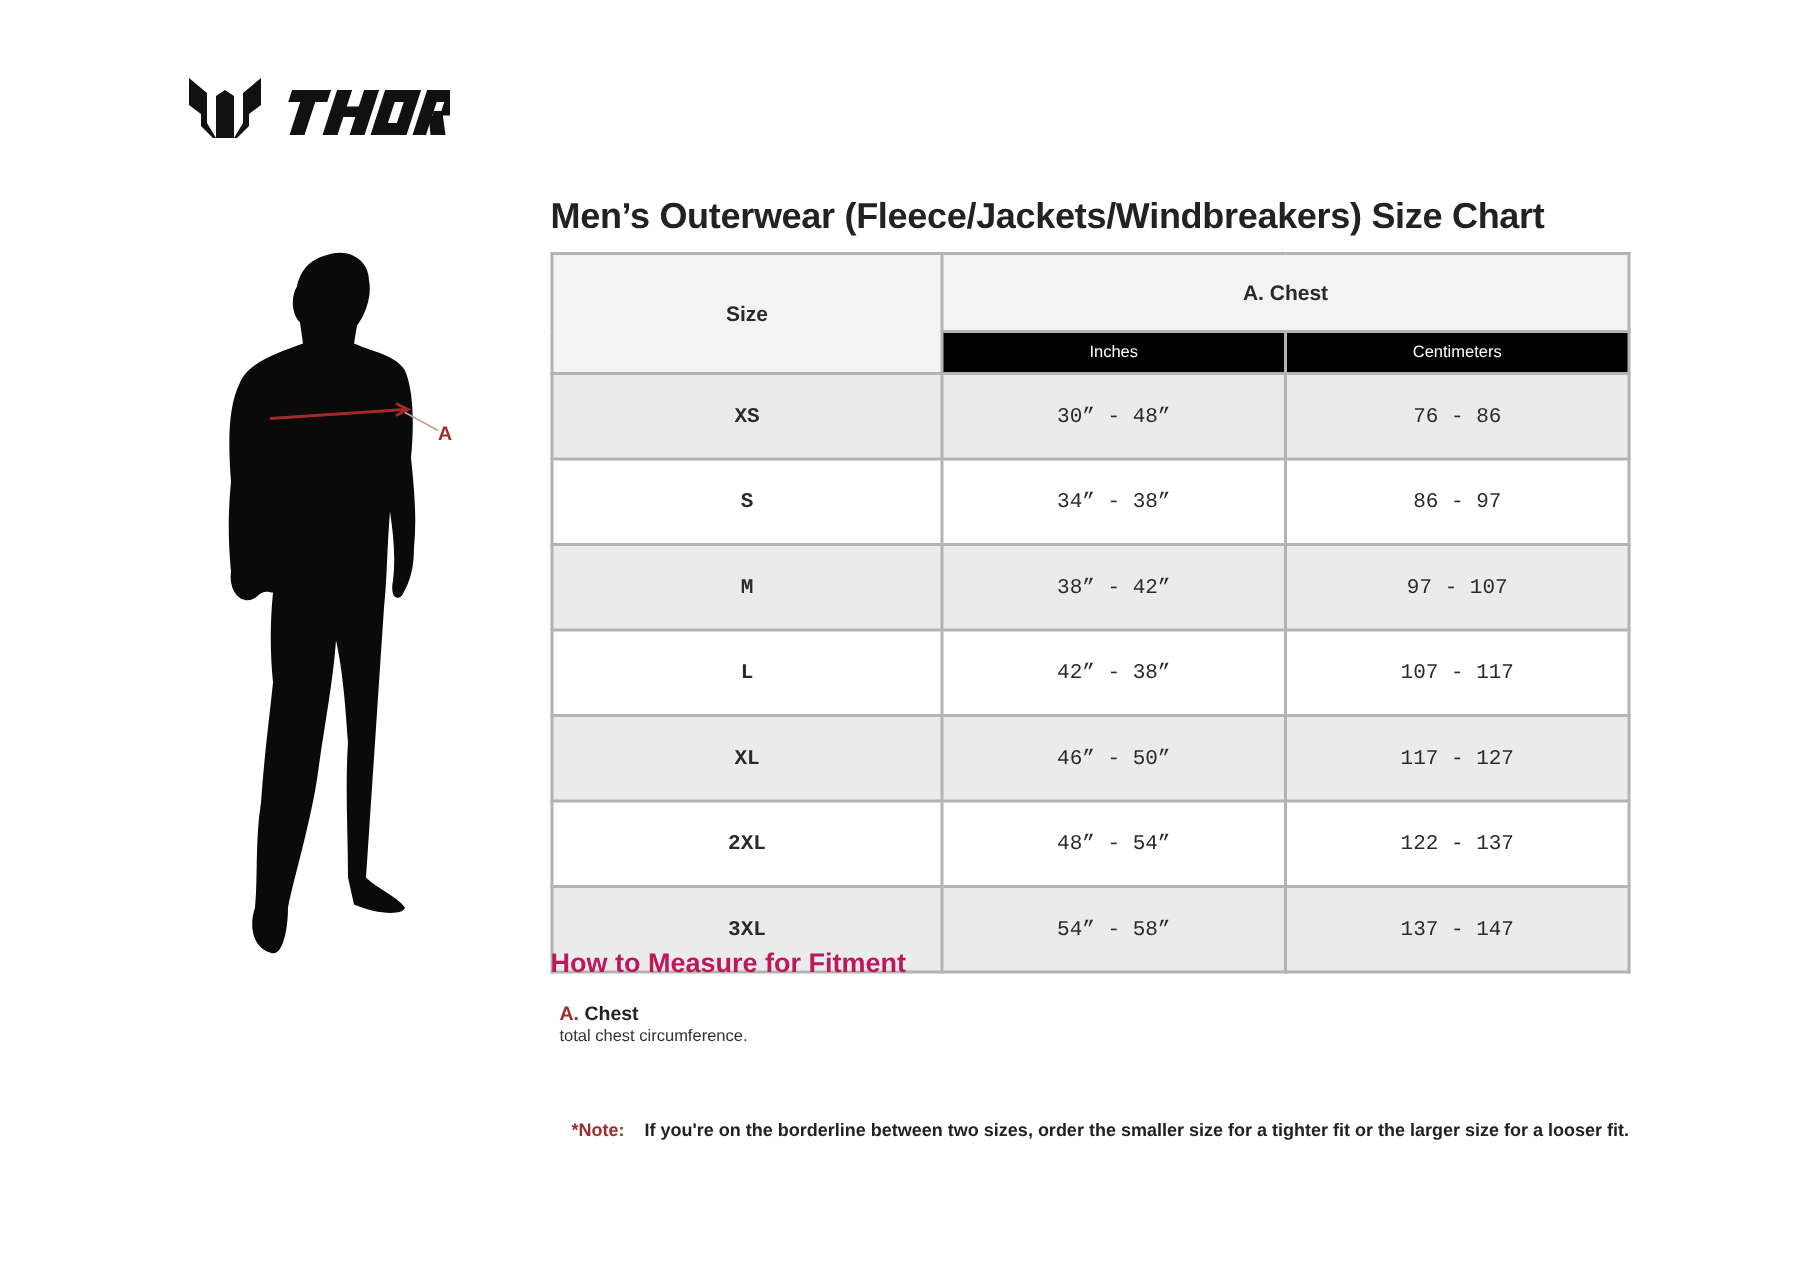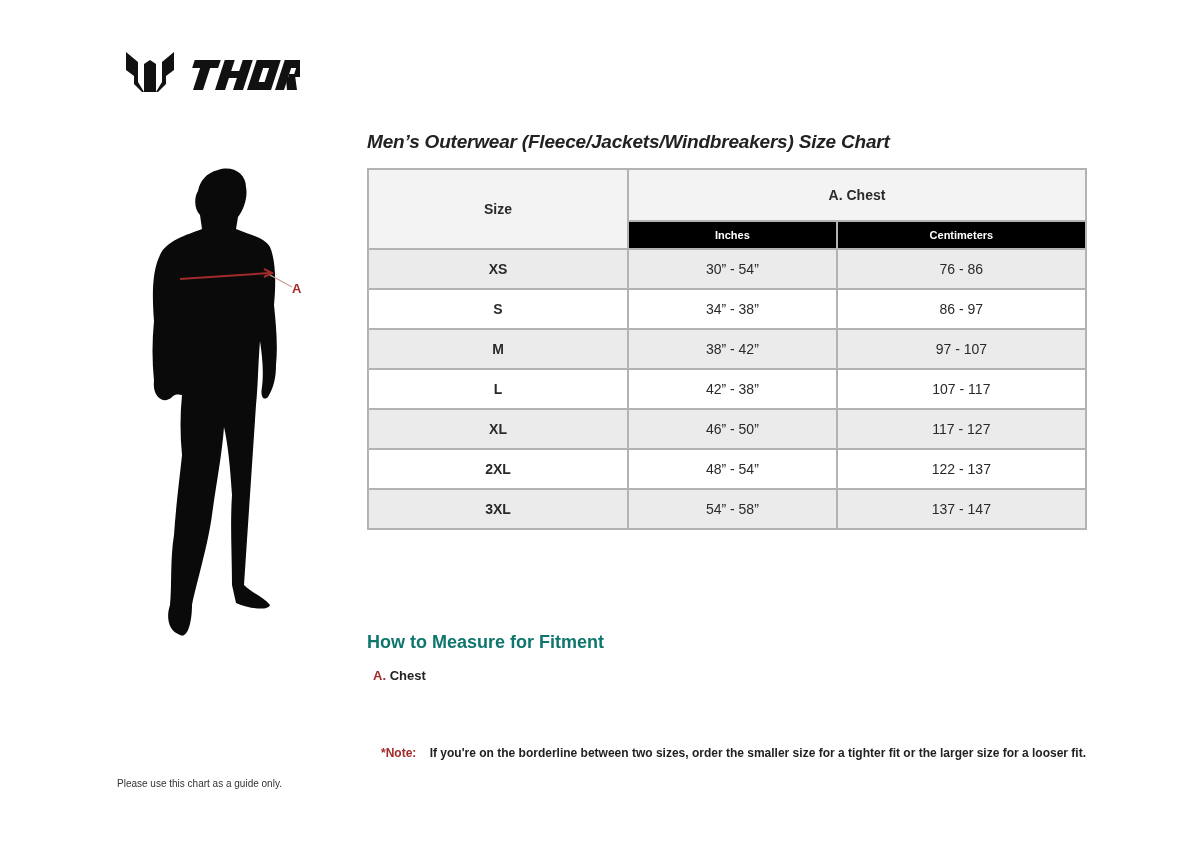--- a/index.html
+++ b/index.html
@@ -6,47 +6,46 @@
   html, body { width: 1200px; height: 850px; background: #ffffff; overflow: hidden; }
   body { position: relative; font-family: "Liberation Sans", "DejaVu Sans", sans-serif; color: #222222; }
 
   .logo { position: absolute; left: 124px; top: 50px; width: 176px; height: 44px; }
   .logo svg { display: block; }
 
   .figure { position: absolute; left: 140px; top: 165px; width: 170px; height: 480px; }
 
   .chart-title {
     position: absolute; left: 367px; top: 131px;
-    font-size: 19px; font-weight: bold; color: #222222; letter-spacing: -0.2px;
+    font-size: 24px; font-weight: bold; color: #222222; letter-spacing: -0.2px;
     font-family: "Liberation Sans Narrow", "Liberation Sans", sans-serif;
-    font-style: italic;
   }
 
   table.size-table {
     position: absolute; left: 367px; top: 168px;
     width: 720px; border-collapse: collapse;
     font-size: 14px; color: #2a2a2a;
   }
   table.size-table td, table.size-table th {
     border: 2px solid #b3b3b3; text-align: center; vertical-align: middle;
   }
   th.size-head { width: 260px; height: 73px; background: #f3f3f3; font-weight: bold; font-size: 14px; }
   th.chest-head { height: 52px; background: #f3f3f3; font-weight: bold; font-size: 14px; }
   th.sub-head {
-    height: 28px; background: #000000; color: #ffffff; font-size: 11px; font-weight: bold;
+    height: 28px; background: #000000; color: #ffffff; font-size: 11px; font-weight: normal;
     border-color: #b3b3b3; border-left: 2px solid #b3b3b3;
   }
-  tr.data-row td { height: 40px; }
+  tr.data-row td { height: 57px; font-family: Liberation Mono, monospace; }
   tr.data-row:nth-child(odd) td { background: #ebebeb; }
   tr.data-row:nth-child(even) td { background: #ffffff; }
   td.size-cell { font-weight: bold; }
 
   .measure-title {
     position: absolute; left: 367px; top: 632px;
-    font-size: 18px; font-weight: bold; color: #0f766e; text-align: right;
+    font-size: 18px; font-weight: bold; color: #be185d; text-align: right;
   }
   .measure-item { position: absolute; left: 373px; top: 668px; width: 360px; }
   .measure-item .label { font-size: 13px; font-weight: bold; color: #222; }
   .measure-item .label .letter { color: #a12b2b; }
   .measure-item .desc { font-size: 11px; line-height: 15px; color: #333; margin-top: 1px; }
 
   .note { position: absolute; left: 381px; top: 746px; font-size: 12px; font-weight: bold; color: #222; white-space: nowrap; }
   .note .note-label { color: #a12b2b; margin-right: 10px; }
 
   .disclaimer { position: absolute; left: 117px; top: 777px; font-size: 10px; line-height: 14px; color: #333; }
@@ -98,21 +97,21 @@
       <th class="chest-head" colspan="2">A. Chest</th>
     </tr>
     <tr>
       <th class="sub-head">Inches</th>
       <th class="sub-head">Centimeters</th>
     </tr>
   </thead>
   <tbody>
     <tr class="data-row">
       <td class="size-cell">XS</td>
-      <td>30” - 54”</td>
+      <td>30” - 48”</td>
       <td>76 - 86</td>
     </tr>
     <tr class="data-row">
       <td class="size-cell">S</td>
       <td>34” - 38”</td>
       <td>86 - 97</td>
     </tr>
     <tr class="data-row">
       <td class="size-cell">M</td>
       <td>38” - 42”</td>
@@ -142,23 +141,23 @@
 </table>
 
 <div class="measure-title">How to Measure for Fitment</div>
 
 <div class="measure-item">
   <div class="label">
     <span class="letter">A.</span>
     <span>Chest</span>
   </div>
   <div class="desc">
+    <div>total chest circumference.</div>
   </div>
 </div>
 
 <div class="note">
   <span class="note-label">*Note:</span>
   <span>If you're on the borderline between two sizes, order the smaller size for a tighter fit or the larger size for a looser fit.</span>
 </div>
 
 <div class="disclaimer">
-  <div>Please use this chart as a guide only.</div>
 </div>
 
 </body></html>

